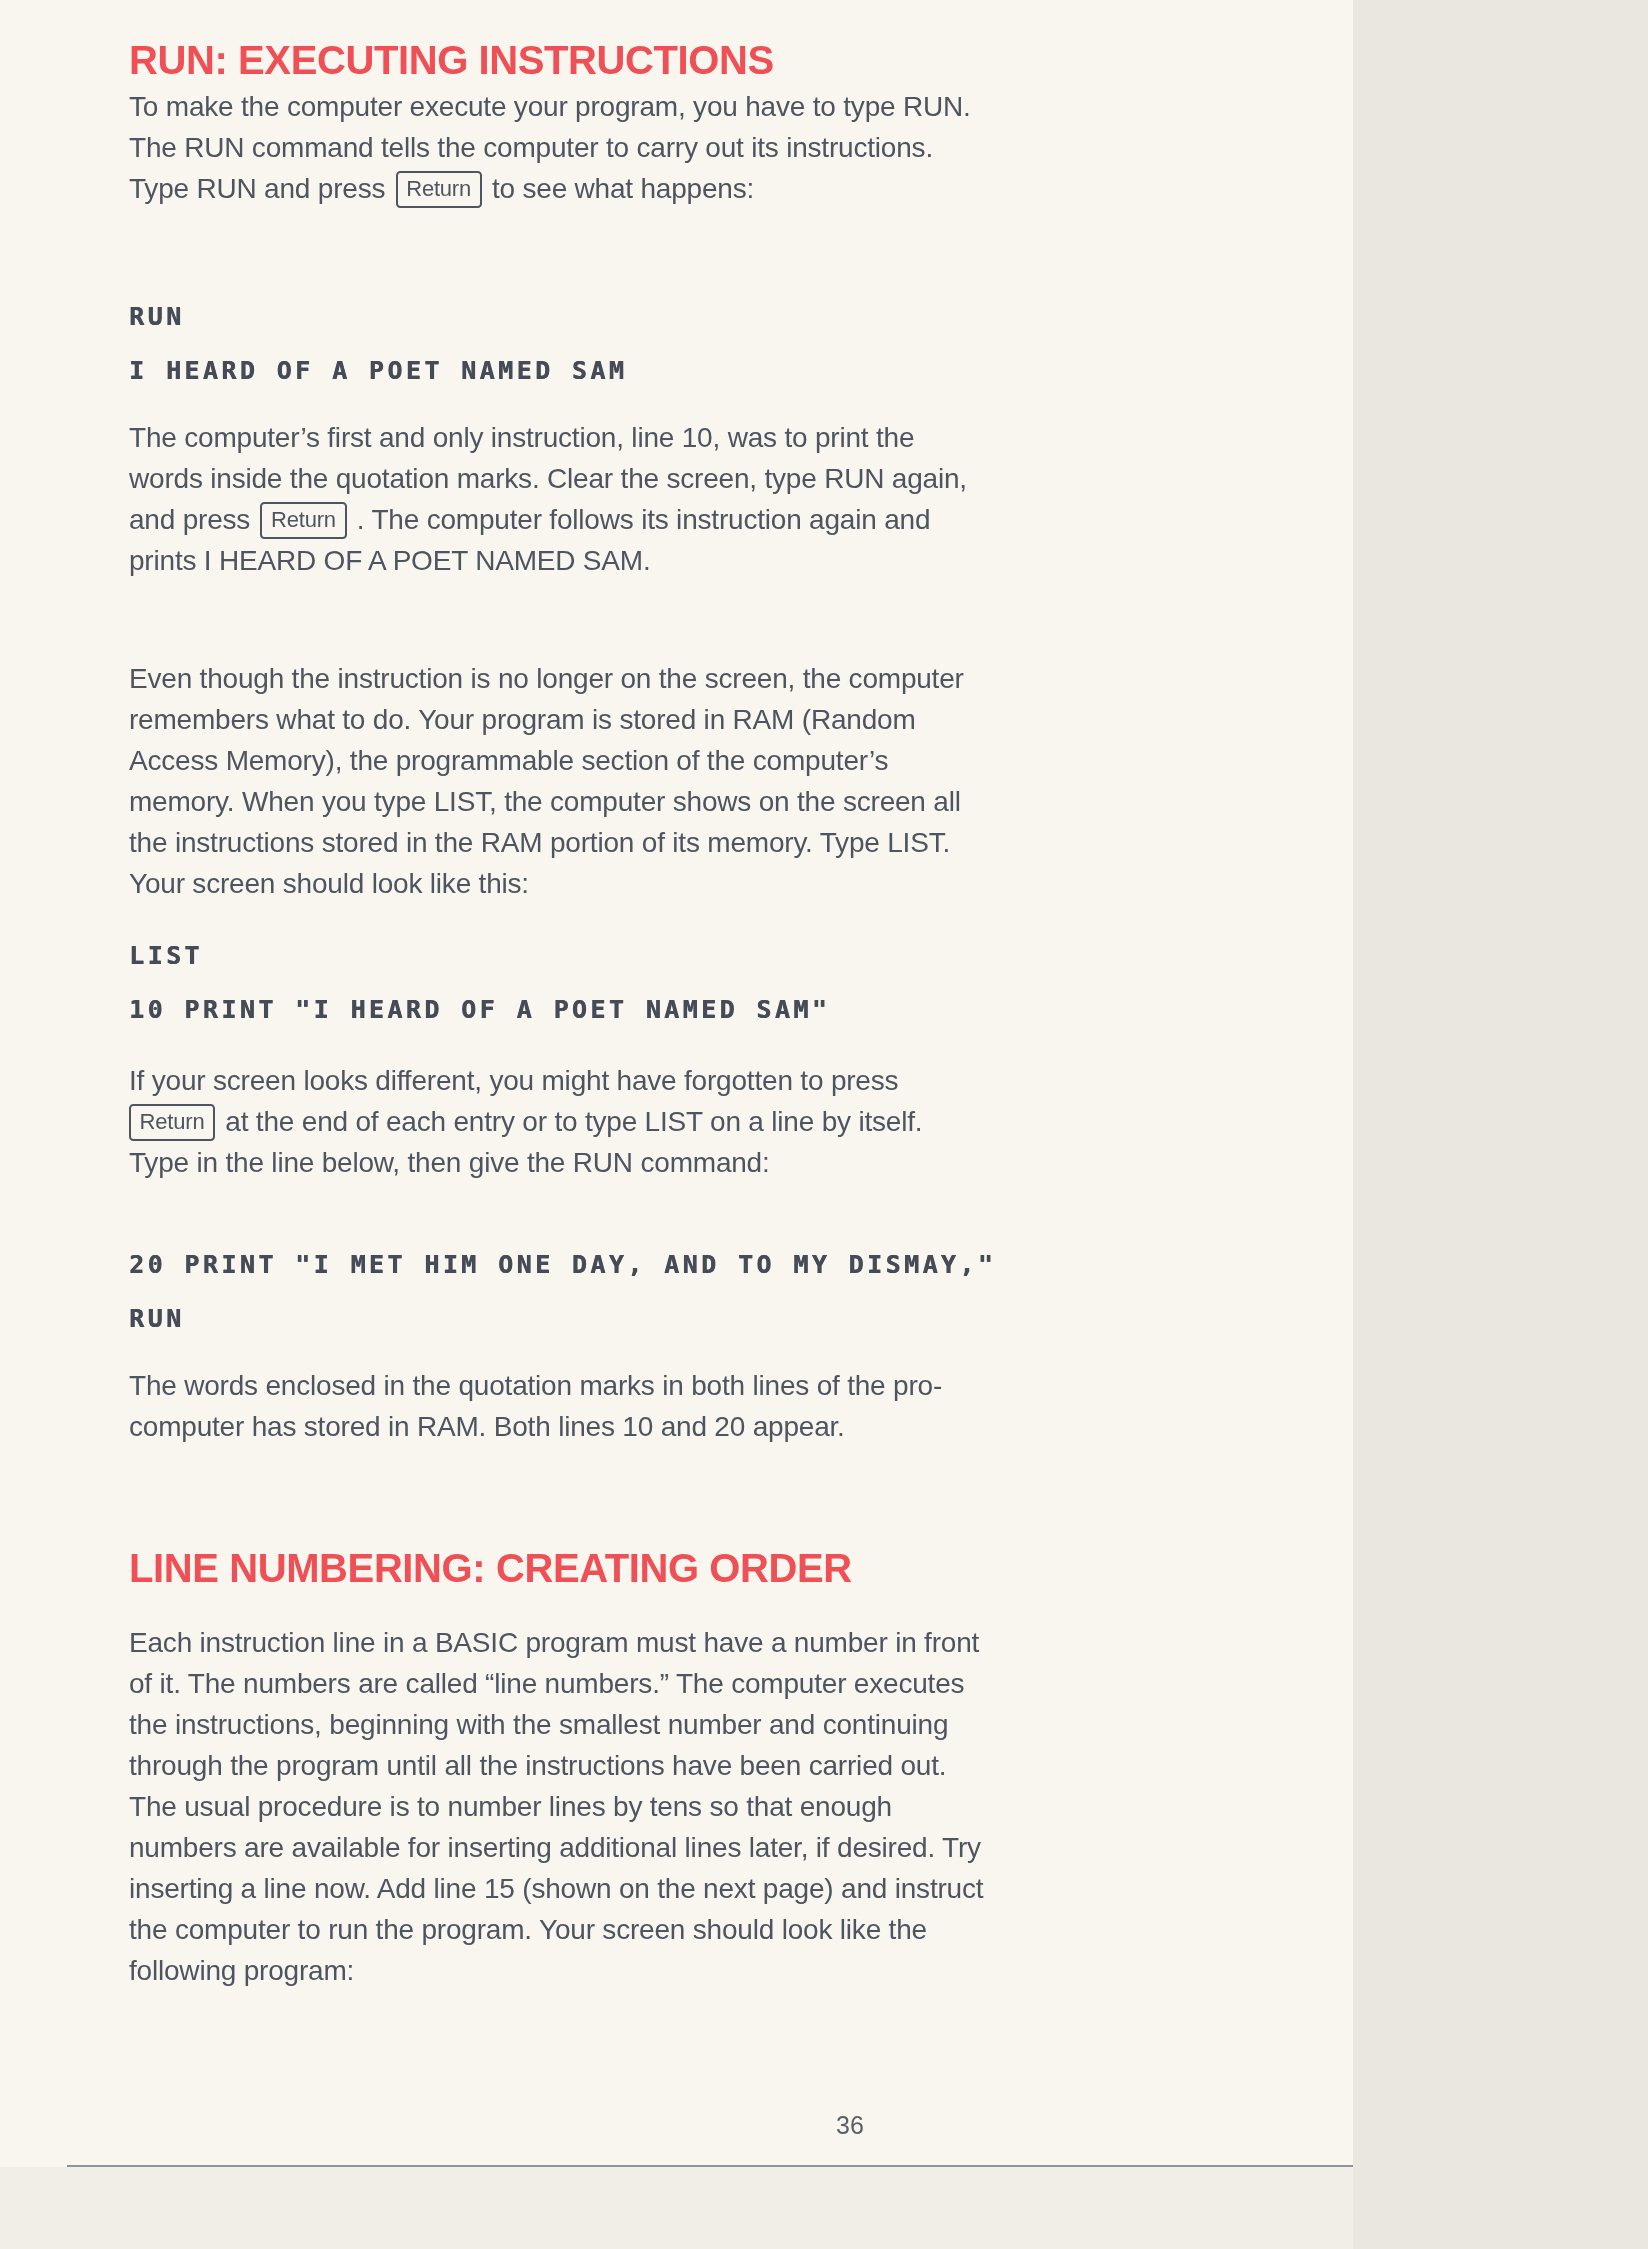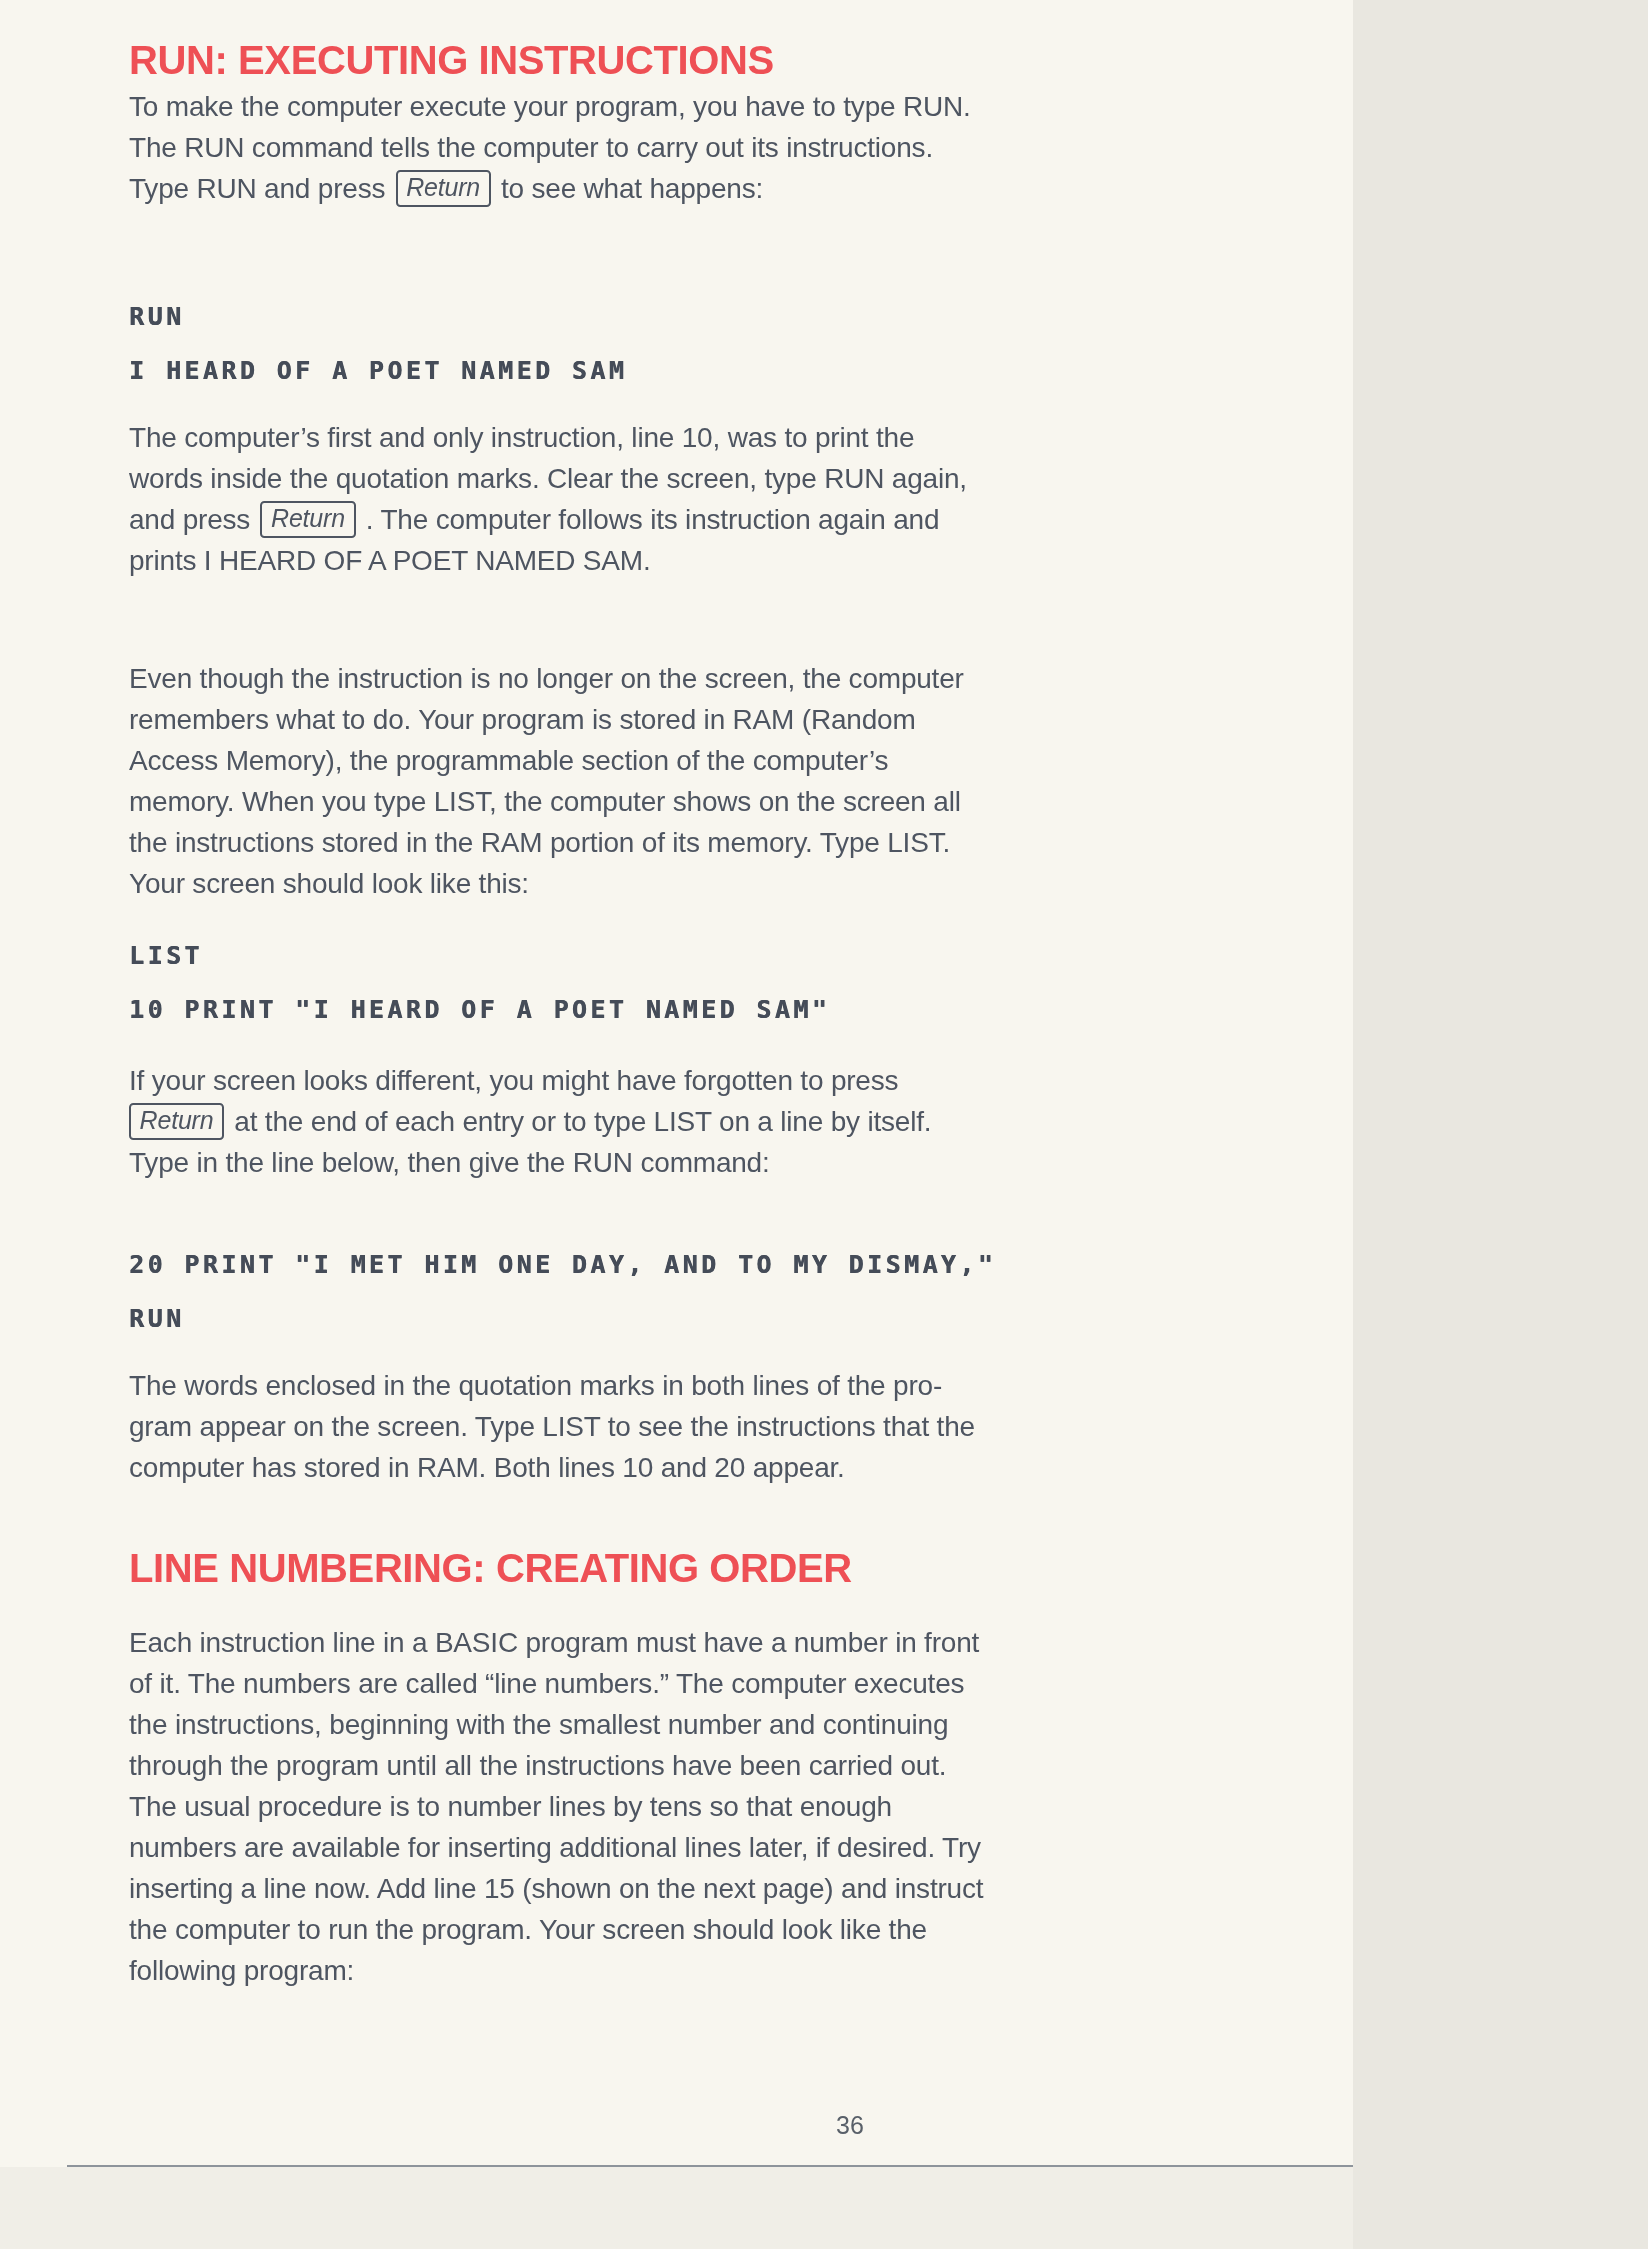--- a/index.html
+++ b/index.html
@@ -56,24 +56,23 @@
     font-weight:bold;
     font-size:25px;letter-spacing:3.4px;
     color:#454c58;line-height:54px;
     text-shadow:0.5px 0 0 #454c58;
   }
   .code .line{white-space:nowrap;}
   .key{
     display:inline-block;
     border:2.6px solid #4e5561;border-radius:4.3px;
     padding:0px 8.6px 1.7px 8.6px;
-    font-size:25px;line-height:31px;
+    font-size:22px;line-height:31px;
     margin:0 10.3px;
     vertical-align:1.7px;
-    font-style:italic;
   }
   .key.line-start{margin-left:0;}
   .page-number{
     position:absolute;left:807px;top:2111px;width:86px;
     text-align:center;
     font-size:25px;color:#596069;
   }
   .p1{top:86px;}
   .p2{top:417px;}
   .p3{top:658px;}
@@ -129,21 +128,20 @@
     <div class="line">Type in the line below, then give the RUN command:</div>
   </div>
 
   <div class="code c3">
     <div class="line">20 PRINT "I MET HIM ONE DAY, AND TO MY DISMAY,"</div>
     <div class="line">RUN</div>
   </div>
 
   <div class="para p5">
     <div class="line">The words enclosed in the quotation marks in both lines of the pro-</div>
-    <div class="line">gram appear on the screen. Type LIST to see the instructions that the</div>
     <div class="line">computer has stored in RAM. Both lines 10 and 20 appear.</div>
   </div>
 
   <h1 class="h1-b">LINE NUMBERING: CREATING ORDER</h1>
 
   <div class="para p6">
     <div class="line">Each instruction line in a BASIC program must have a number in front</div>
     <div class="line">of it. The numbers are called “line numbers.” The computer executes</div>
     <div class="line">the instructions, beginning with the smallest number and continuing</div>
     <div class="line">through the program until all the instructions have been carried out.</div>

